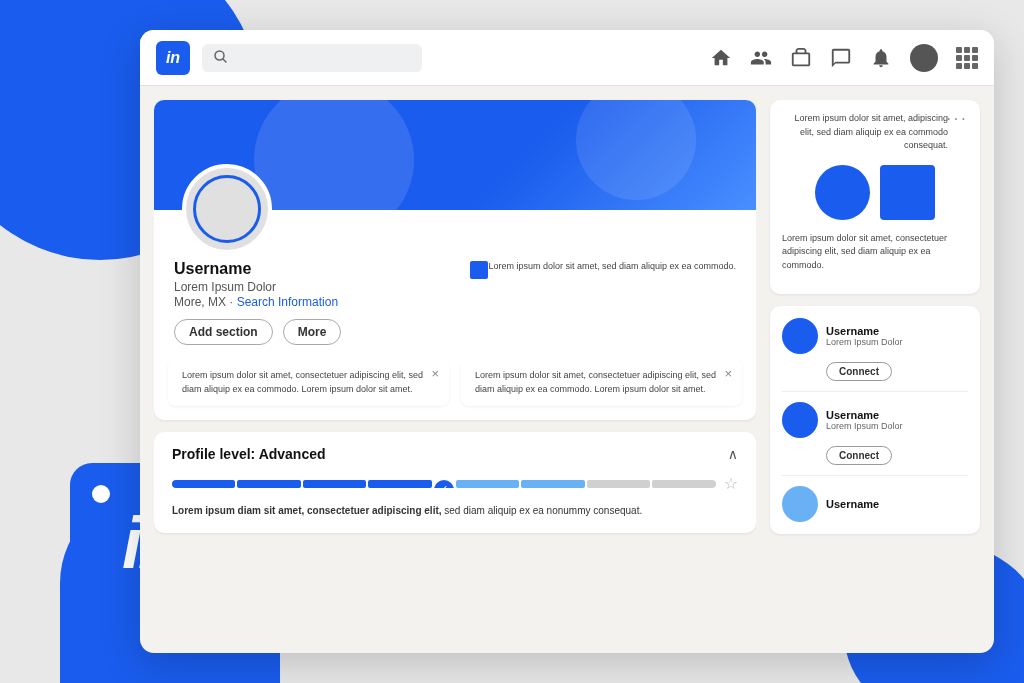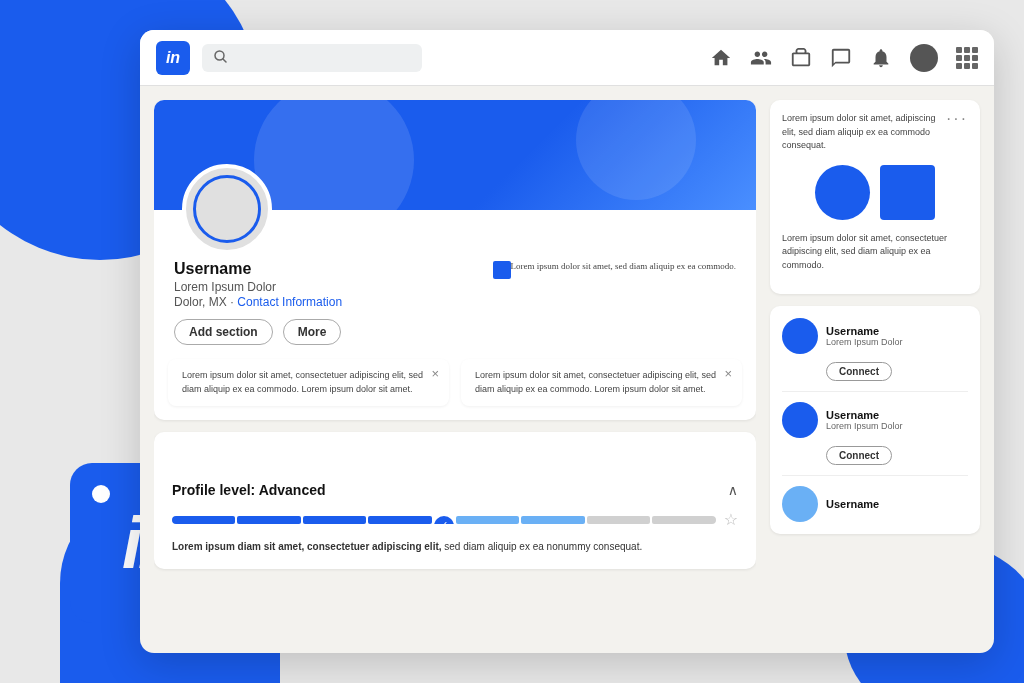--- a/index.html
+++ b/index.html
@@ -283,21 +283,20 @@
       display: flex;
       flex-direction: column;
       gap: 6px;
       align-items: flex-start;
       min-width: 160px;
     }
     .profile-side-item {
       display: flex;
       align-items: flex-start;
       gap: 0;
-      font-family: Liberation Serif, serif;
     }
     .profile-side-box {
       width: 18px;
       height: 18px;
       background: #1a5ced;
       flex-shrink: 0;
       border-radius: 2px;
       margin-top: 1px;
     }
     .profile-side-text {
@@ -364,21 +363,20 @@
       background: white;
       border-radius: 10px;
       padding: 14px 18px;
       box-shadow: 0 1px 3px rgba(0,0,0,0.08);
     }
     .level-header {
       display: flex;
       justify-content: space-between;
       align-items: center;
       margin-bottom: 12px;
-      margin-top: 36px;
     }
     .level-title {
       font-size: 14px;
       font-weight: 600;
       color: #111;
     }
     .level-title span {
       font-weight: 700;
     }
     .level-chevron {
@@ -466,20 +464,21 @@
       color: #888;
       cursor: pointer;
       letter-spacing: 2px;
     }
     .promo-text-top {
       font-size: 9px;
       color: #444;
       line-height: 1.5;
       margin-bottom: 12px;
       margin-right: 20px;
+      text-align: right;
     }
     .promo-media-row {
       display: flex;
       gap: 10px;
       justify-content: center;
       margin-bottom: 12px;
     }
     .promo-circle {
       width: 55px;
       height: 55px;
@@ -659,21 +658,21 @@
           <div class="profile-avatar">
             <div class="profile-avatar-circle"></div>
           </div>
         </div>
 
         <div class="profile-info-row">
           <div class="profile-text">
             <div class="profile-name">Username</div>
             <div class="profile-subtitle">Lorem Ipsum Dolor</div>
             <div class="profile-location">
-              <span>Dolor, MX · </span><a href="#">Contact Information</a>
+              <span>More, MX · </span><a href="#">Search Information</a>
             </div>
           </div>
           <div class="profile-side-info">
             <div class="profile-side-item">
               <div class="profile-side-box"></div>
               <div class="profile-side-text">Lorem ipsum dolor sit amet, sed diam aliquip ex ea commodo.</div>
             </div>
           </div>
         </div>
 

